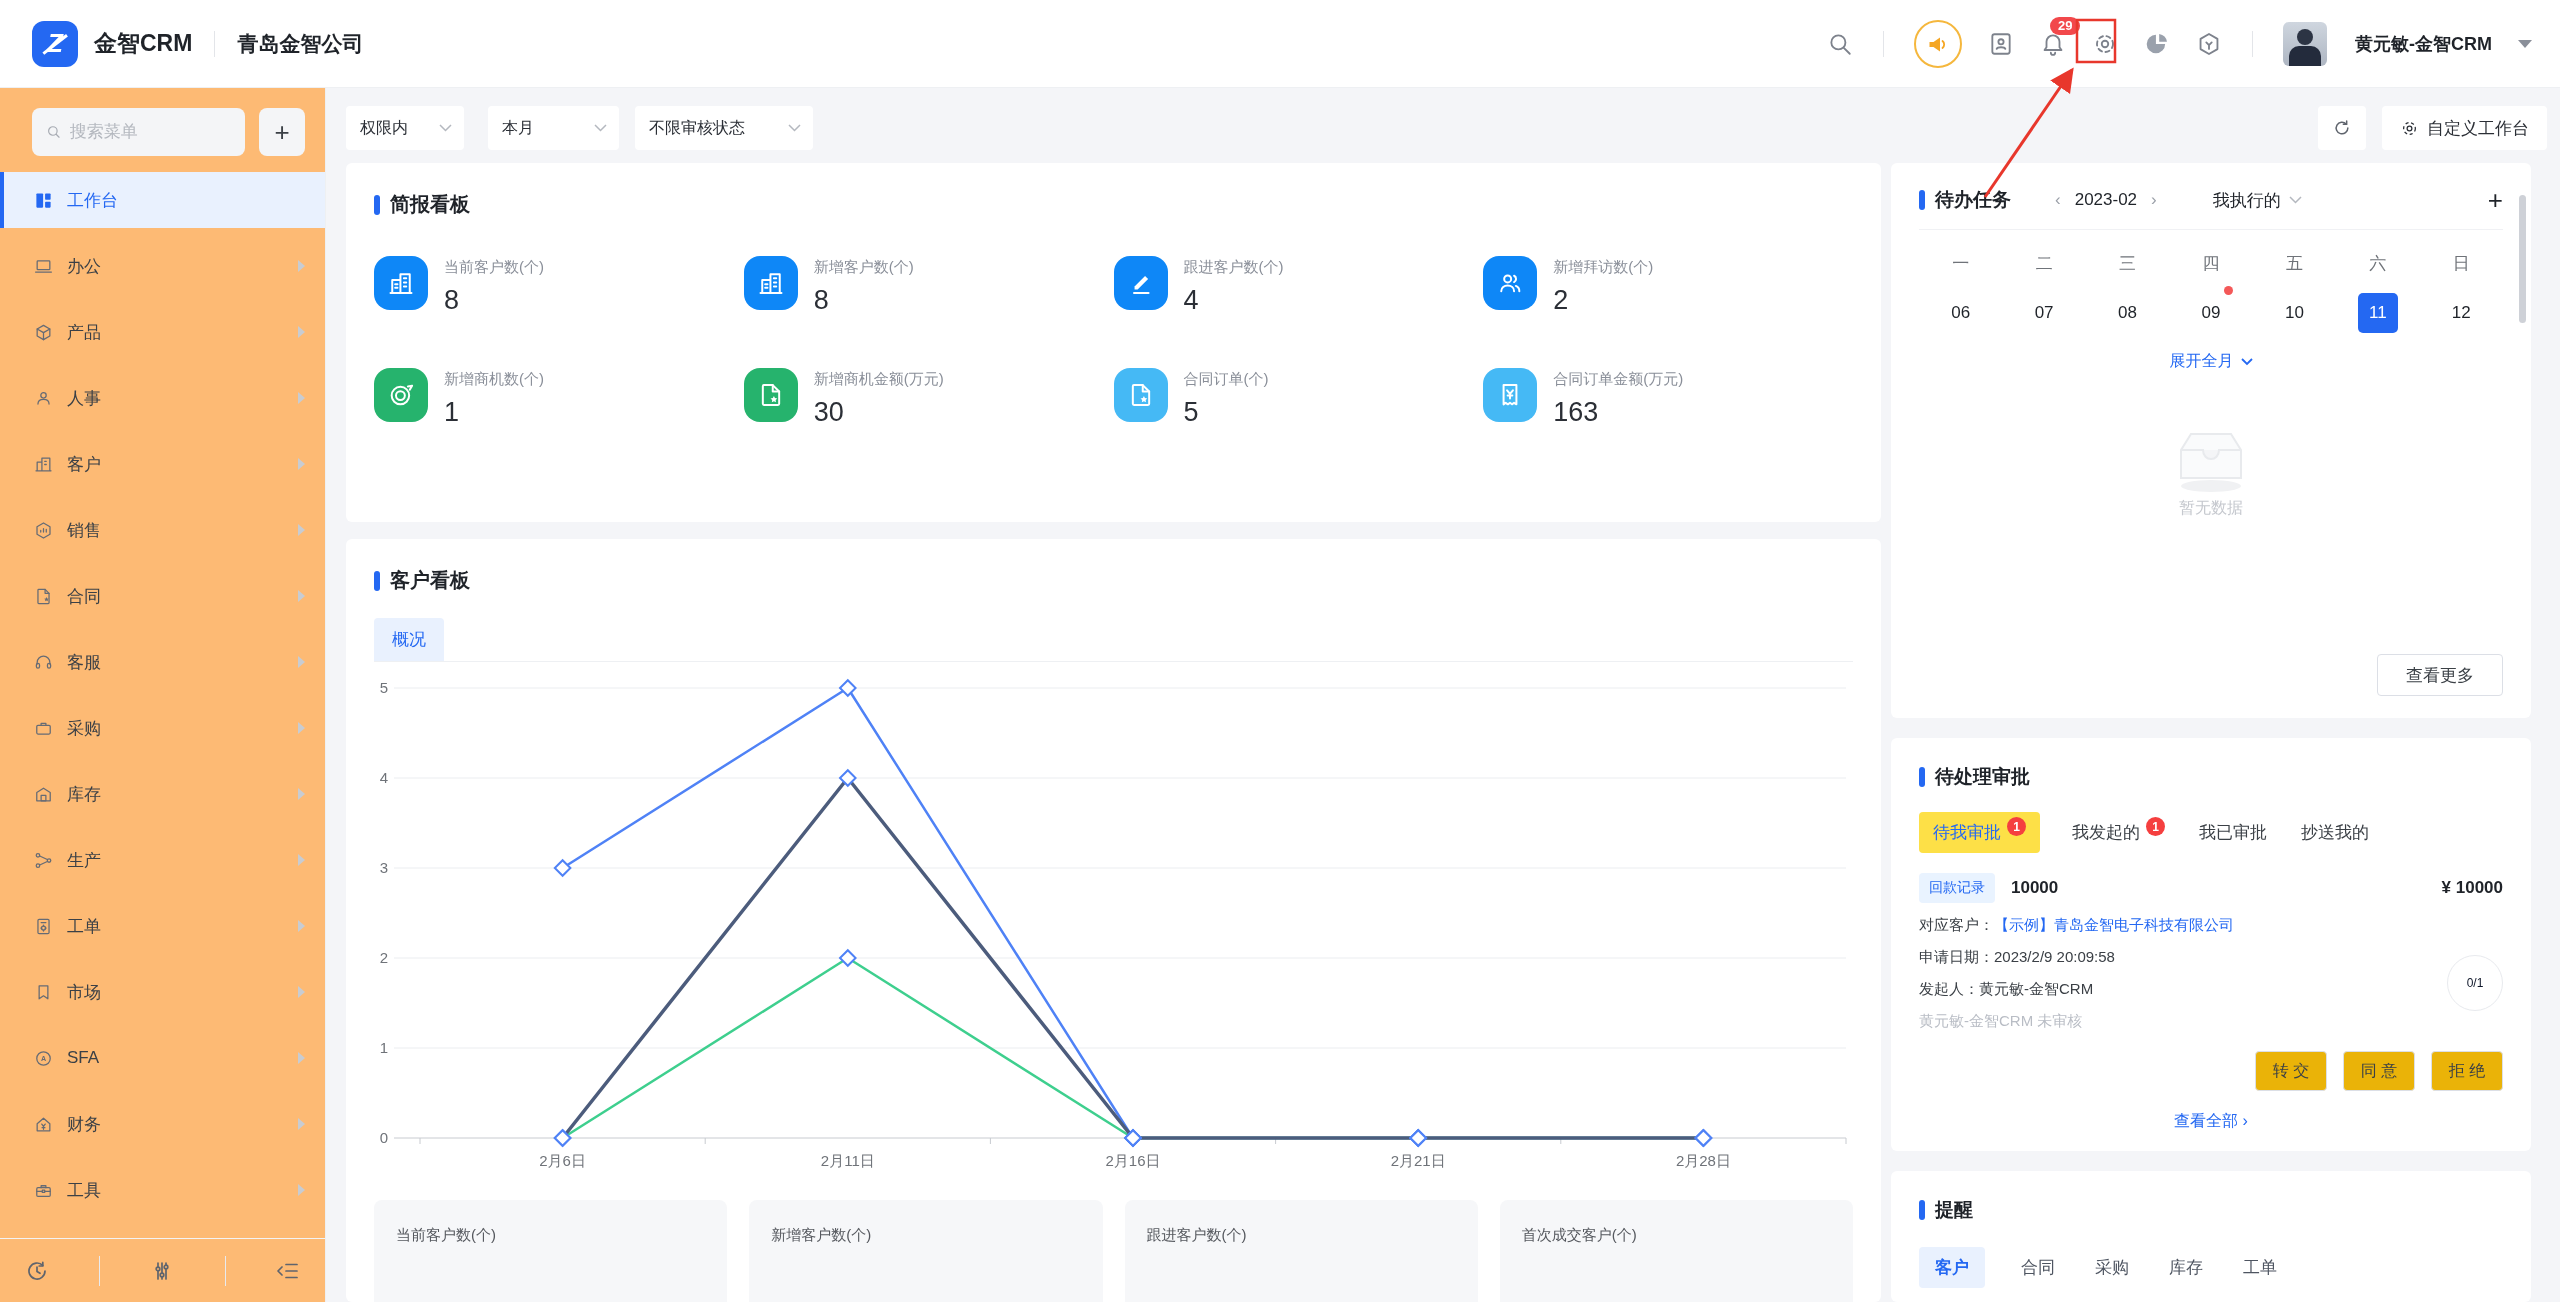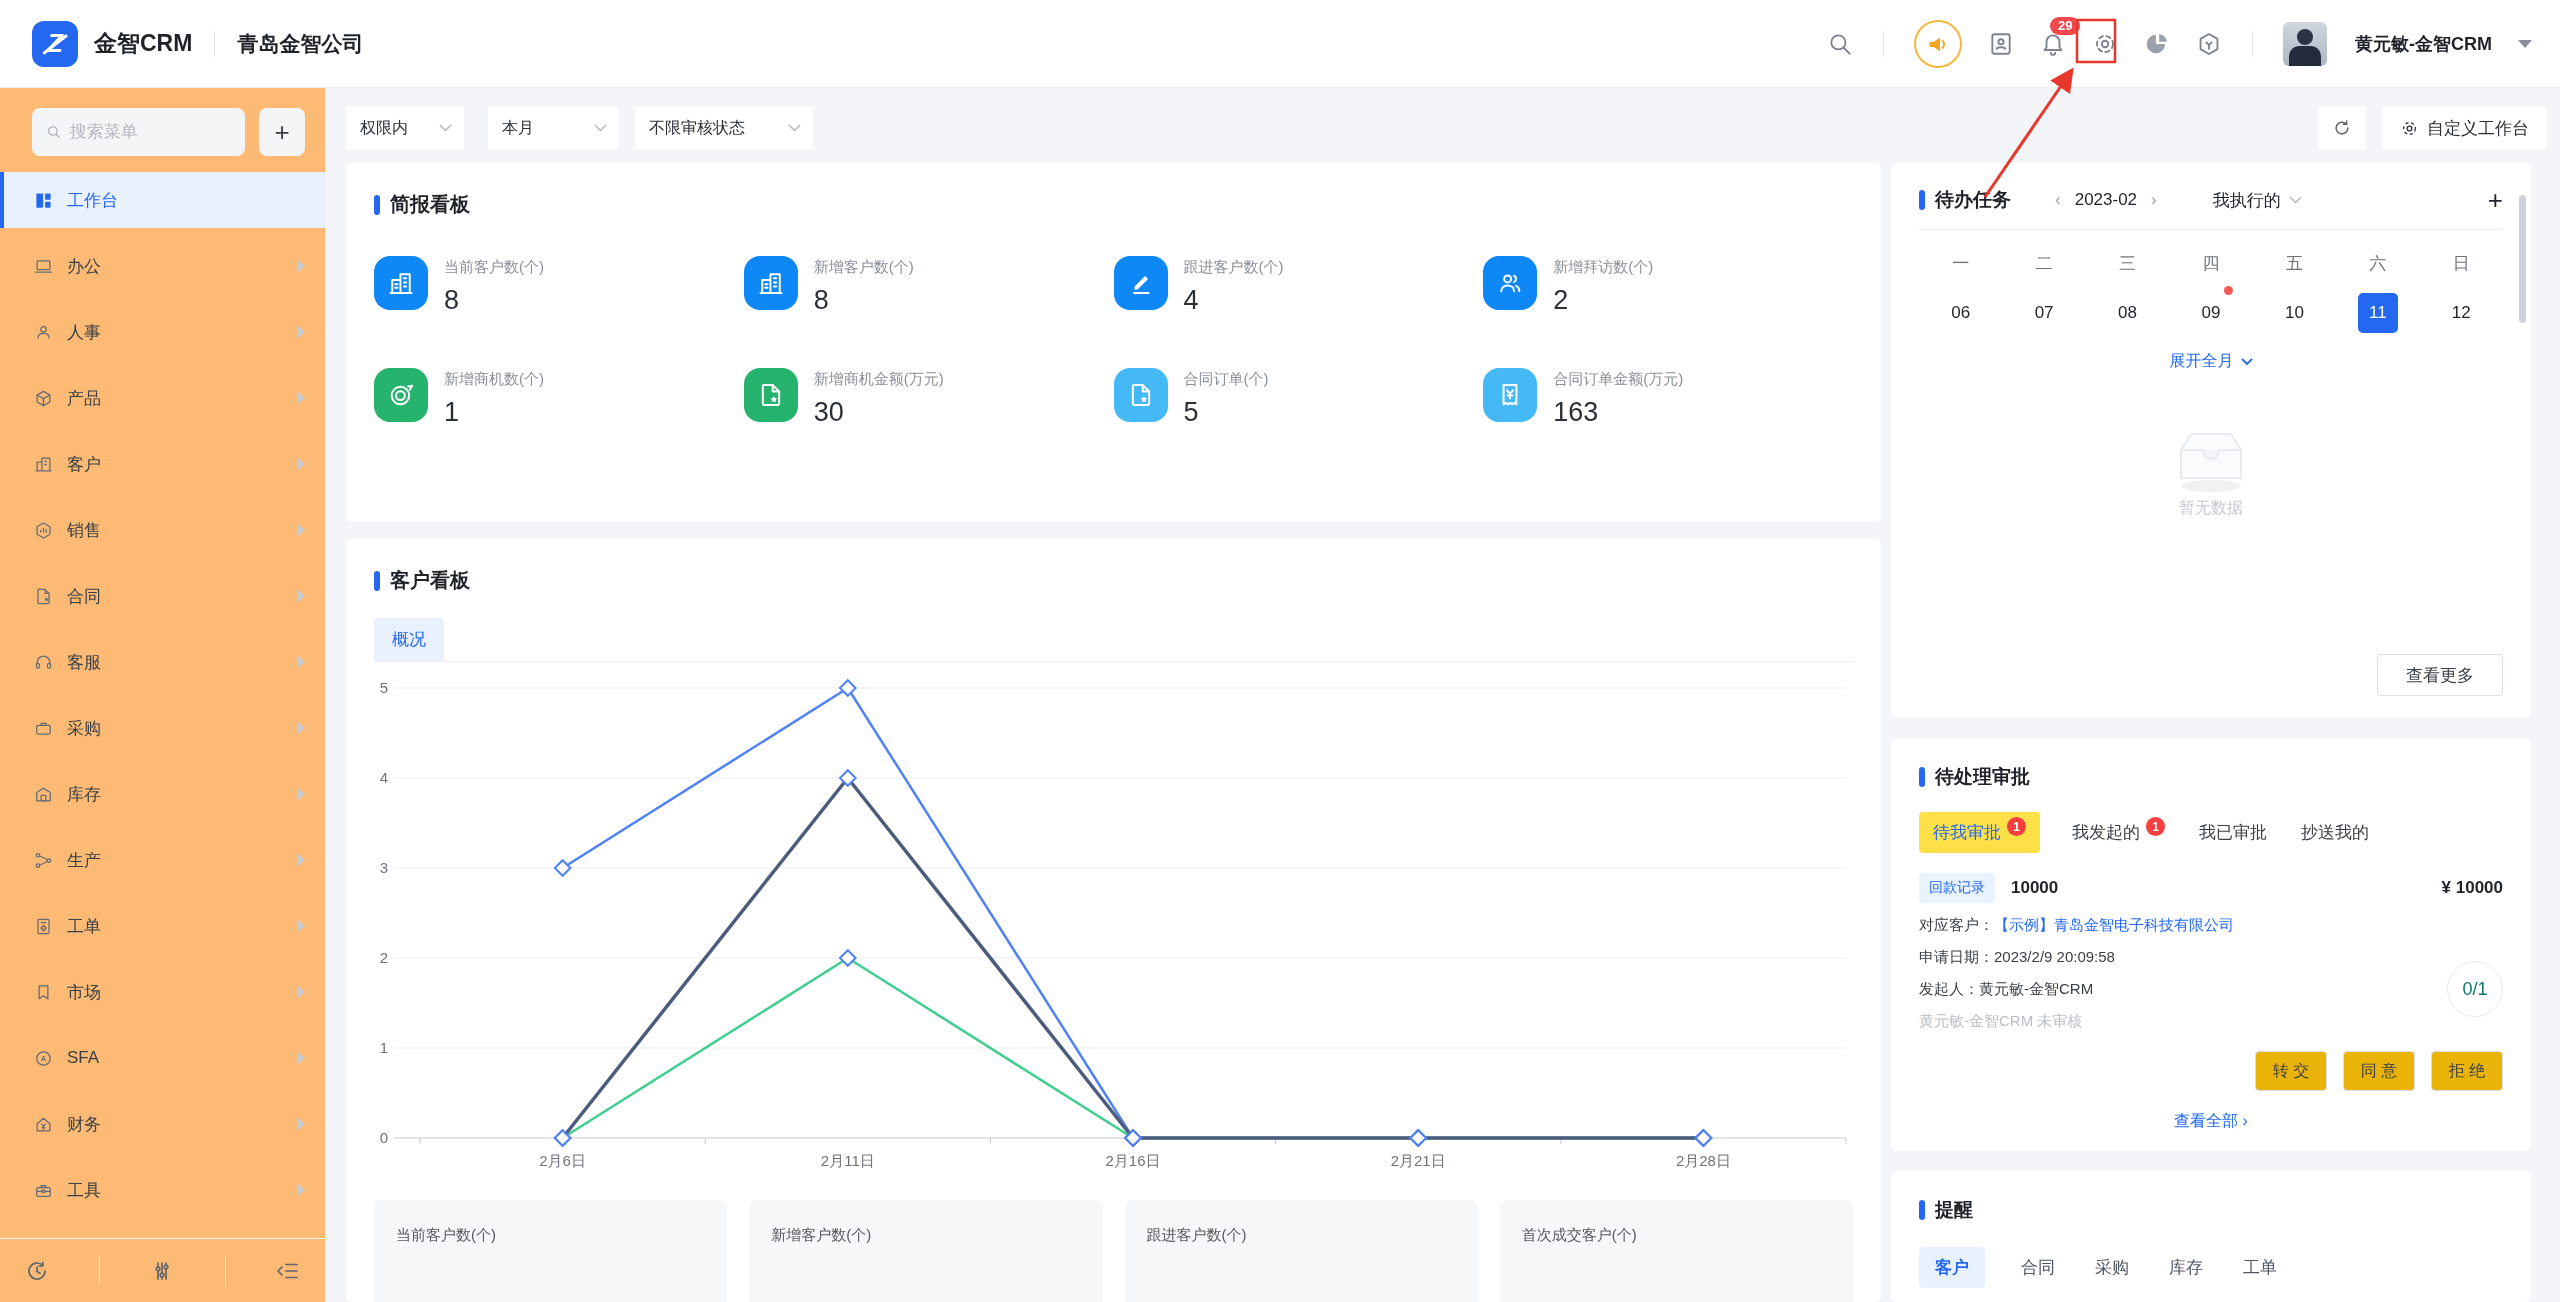--- a/index.html
+++ b/index.html
@@ -129,22 +129,22 @@
   .num-badge { min-width:19px; height:19px; border-radius:10px; background:#f53f3f; color:#fff; font-size:12px; font-weight:bold;
                display:flex; align-items:center; justify-content:center; padding:0 4px; margin-top:-4px; }
   .appr-item { margin-top:20px; position:relative; }
   .appr-row1 { display:flex; align-items:center; }
   .type-tag { background:#e9f3ff; color:#2468f2; font-size:14px; padding:6px 10px; border-radius:4px; cursor:pointer; }
   .appr-title { font-size:17px; font-weight:bold; color:#1f2329; margin-left:16px; }
   .appr-amount { margin-left:auto; font-size:17px; font-weight:bold; color:#1f2329; }
   .appr-line { margin-top:13px; font-size:15px; color:#3b4046; }
   .appr-line .lnk { color:#2468f2; cursor:pointer; }
   .appr-status { margin-top:13px; font-size:15px; color:#b9bdc5; }
-  .progress-circle { position:absolute; right:0; top:88px; width:56px; height:56px; border:1px solid #e8eaee; border-radius:50%;
-                     display:flex; align-items:center; justify-content:center; font-size:18px; color:#0f766e; background:#fff; }
+  .progress-circle { position:absolute; right:0; top:82px; width:56px; height:56px; border:1px solid #e8eaee; border-radius:50%;
+                     display:flex; align-items:center; justify-content:center; font-size:12px; color:#0f172a; background:#fff; }
   .appr-btns { display:flex; justify-content:flex-end; gap:16px; margin-top:20px; }
   .appr-btn { min-width:72px; height:40px; background:#eab308; border:1px solid #dcdfe6; border-radius:4px; font-size:16px; color:#3b4046; cursor:pointer; padding:0 14px; }
   .view-all { text-align:center; margin-top:20px; font-size:16px; color:#2468f2; cursor:pointer; }
 
   
   .reminder-card { margin-top:20px; flex:1; padding:26px 28px; overflow:hidden; }
   .rem-tabs { display:flex; align-items:center; gap:32px; margin-top:24px; }
   .rem-tab { font-size:17px; color:#4e5561; padding:9px 4px; cursor:pointer; }
   .rem-tab.active { background:#e9f1fe; color:#2468f2; border-radius:4px; padding:9px 16px; font-weight:bold; }
 
@@ -246,35 +246,35 @@
                 <rect x="4" y="5" width="16" height="11" rx="1"></rect>
                 <path d="M2 19h20"></path>
               </svg>
             </span>
           <span class="slabel">办公</span>
           <span class="chev"></span>
         </div>
         <div class="sb-item">
           <span class="sicon">
               <svg viewBox="0 0 24 24">
+                <path d="M12 3l8 4.6v8.8L12 21l-8-4.6V7.6z"></path>
+                <path d="M4 7.6l8 4.6 8-4.6M12 12.2V21"></path>
+              </svg>
+            </span>
+          <span class="slabel">产品</span>
+          <span class="chev"></span>
+        </div>
+        <div class="sb-item">
+          <span class="sicon">
+              <svg viewBox="0 0 24 24">
                 <circle cx="12" cy="8" r="3.4"></circle>
                 <path d="M5 19c0-3.9 3.1-6 7-6s7 2.1 7 6"></path>
               </svg>
             </span>
           <span class="slabel">人事</span>
-          <span class="chev"></span>
-        </div>
-        <div class="sb-item">
-          <span class="sicon">
-              <svg viewBox="0 0 24 24">
-                <path d="M12 3l8 4.6v8.8L12 21l-8-4.6V7.6z"></path>
-                <path d="M4 7.6l8 4.6 8-4.6M12 12.2V21"></path>
-              </svg>
-            </span>
-          <span class="slabel">产品</span>
           <span class="chev"></span>
         </div>
         <div class="sb-item">
           <span class="sicon">
               <svg viewBox="0 0 24 24">
                 <path d="M4 20v-11h6v11M10 20V4h10v16M2.5 20h19"></path>
                 <path d="M13.5 8h2M13.5 12h2"></path>
               </svg>
             </span>
           <span class="slabel">客户</span>

